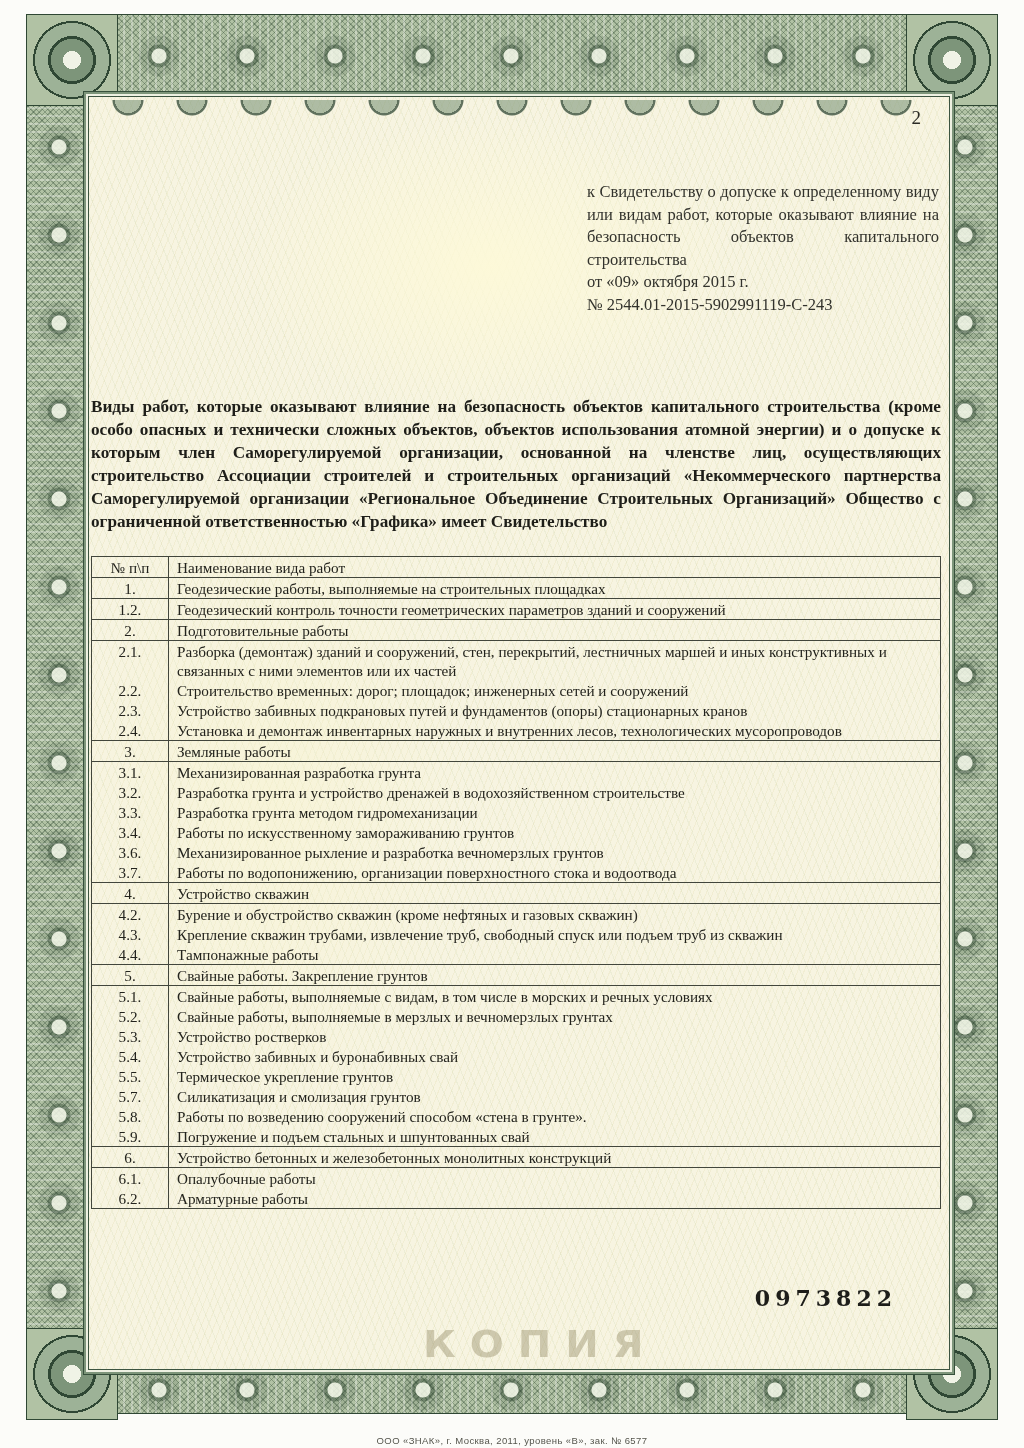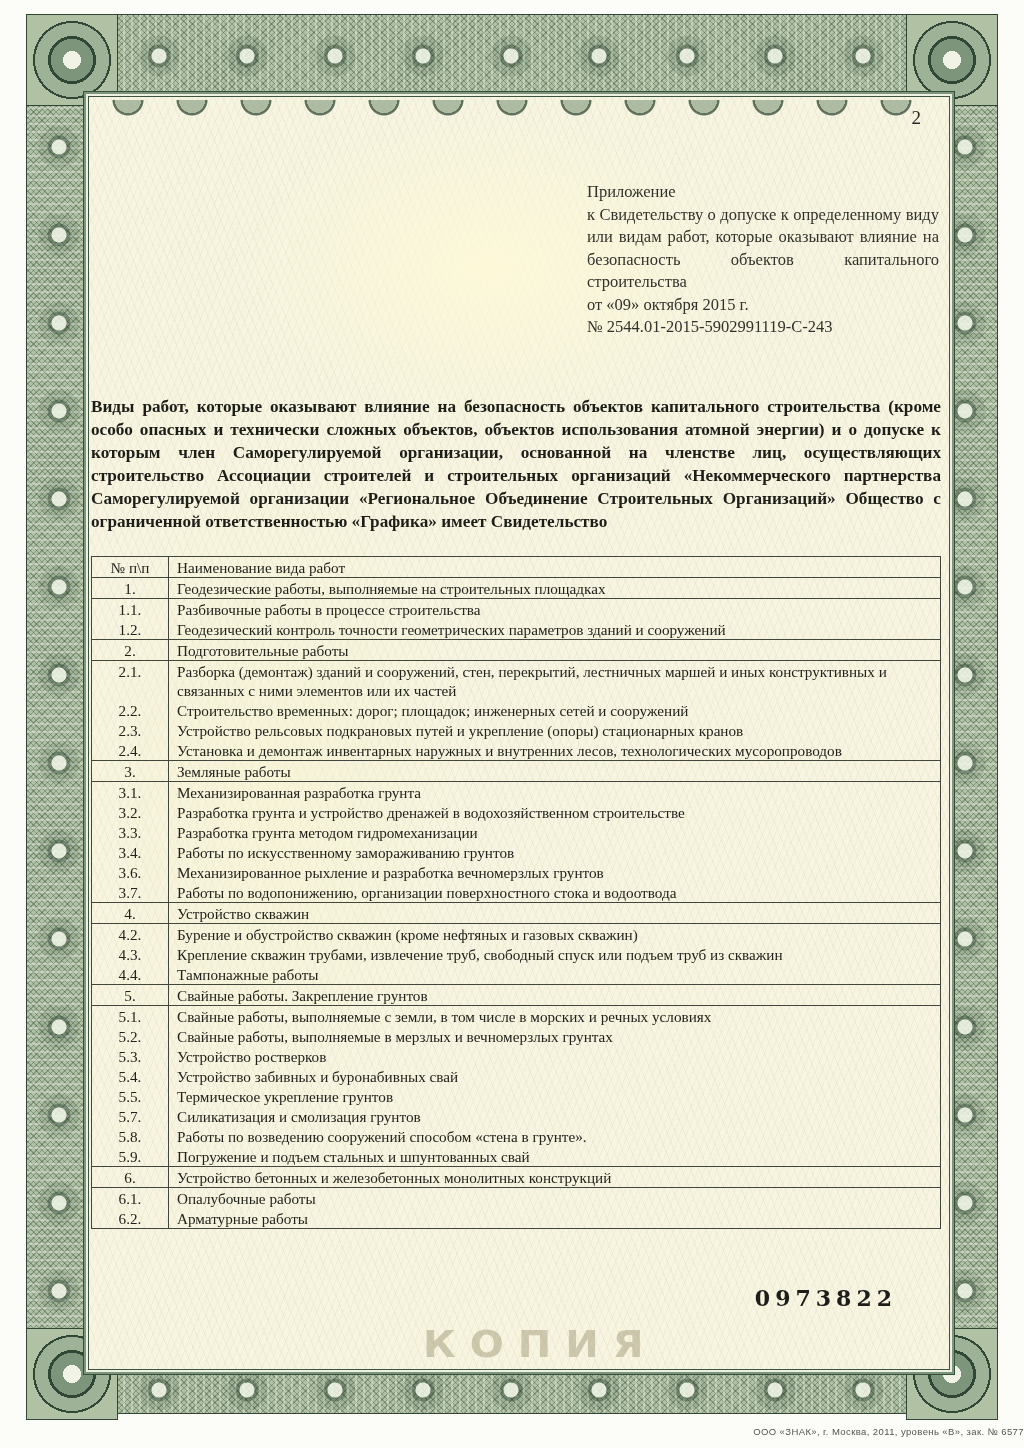--- a/index.html
+++ b/index.html
@@ -98,21 +98,21 @@
   }
 
   .copy-mark{
     position:absolute;top:1224px;left:334px;
     font-family:"DejaVu Sans", sans-serif;font-weight:bold;
     font-size:40px;letter-spacing:14px;color:rgba(148,138,102,.42);
     transform:scaleY(.92);
   }
 
   .footer{
-    position:absolute;left:0;right:0;bottom:11px;text-align:right;
+    position:absolute;left:0;right:0;bottom:2px;text-align:center;
     font-family:"Liberation Sans", sans-serif;font-size:9.5px;color:#55554d;letter-spacing:.4px;
   }
 </style>
 </head>
 <body>
 
 <div class="page">
 
   <div class="band band-h band-top"></div>
   <div class="band band-h band-bottom"></div>
@@ -121,63 +121,58 @@
   <div class="corner c-tl"></div>
   <div class="corner c-tr"></div>
   <div class="corner c-bl"></div>
   <div class="corner c-br"></div>
 
   <div class="paper">
 
     <div class="page-number">2</div>
 
     <div class="appendix">
-      <div>Приложение</div>
       <div class="jt">к Свидетельству о допуске к определенному виду или видам работ, которые оказывают влияние на безопасность объектов капитального строительства</div>
       <div>от «09» октября 2015 г.</div>
       <div>№ 2544.01-2015-5902991119-С-243</div>
     </div>
 
     <div class="lead">Виды работ, которые оказывают влияние на безопасность объектов капитального строительства (кроме особо опасных и технически сложных объектов, объектов использования атомной энергии) и о допуске к которым член Саморегулируемой организации, основанной на членстве лиц, осуществляющих строительство Ассоциации строителей и строительных организаций «Некоммерческого партнерства Саморегулируемой организации «Региональное Объединение Строительных Организаций» Общество с ограниченной ответственностью «Графика» имеет Свидетельство</div>
 
     <table class="works">
       <thead>
         <tr>
           <th class="num">№ п\п</th>
           <th>Наименование вида работ</th>
         </tr>
       </thead>
       <tbody>
           <tr class="section">
             <td class="num">1.</td>
             <td>Геодезические работы, выполняемые на строительных площадках</td>
           </tr>
           <tr class="item">
-            <td class="num">1.1.</td>
-            <td>Разбивочные работы в процессе строительства</td>
-          </tr>
-          <tr class="item">
             <td class="num">1.2.</td>
             <td>Геодезический контроль точности геометрических параметров зданий и сооружений</td>
           </tr>
           <tr class="section">
             <td class="num">2.</td>
             <td>Подготовительные работы</td>
           </tr>
           <tr class="item">
             <td class="num">2.1.</td>
             <td>Разборка (демонтаж) зданий и сооружений, стен, перекрытий, лестничных маршей и иных конструктивных и связанных с ними элементов или их частей</td>
           </tr>
           <tr class="item">
             <td class="num">2.2.</td>
             <td>Строительство временных: дорог; площадок; инженерных сетей и сооружений</td>
           </tr>
           <tr class="item">
             <td class="num">2.3.</td>
-            <td>Устройство рельсовых подкрановых путей и укрепление (опоры) стационарных кранов</td>
+            <td>Устройство забивных подкрановых путей и фундаментов (опоры) стационарных кранов</td>
           </tr>
           <tr class="item">
             <td class="num">2.4.</td>
             <td>Установка и демонтаж инвентарных наружных и внутренних лесов, технологических мусоропроводов</td>
           </tr>
           <tr class="section">
             <td class="num">3.</td>
             <td>Земляные работы</td>
           </tr>
           <tr class="item">
@@ -219,21 +214,21 @@
           <tr class="item">
             <td class="num">4.4.</td>
             <td>Тампонажные работы</td>
           </tr>
           <tr class="section">
             <td class="num">5.</td>
             <td>Свайные работы. Закрепление грунтов</td>
           </tr>
           <tr class="item">
             <td class="num">5.1.</td>
-            <td>Свайные работы, выполняемые с земли, в том числе в морских и речных условиях</td>
+            <td>Свайные работы, выполняемые с видам, в том числе в морских и речных условиях</td>
           </tr>
           <tr class="item">
             <td class="num">5.2.</td>
             <td>Свайные работы, выполняемые в мерзлых и вечномерзлых грунтах</td>
           </tr>
           <tr class="item">
             <td class="num">5.3.</td>
             <td>Устройство ростверков</td>
           </tr>
           <tr class="item">

